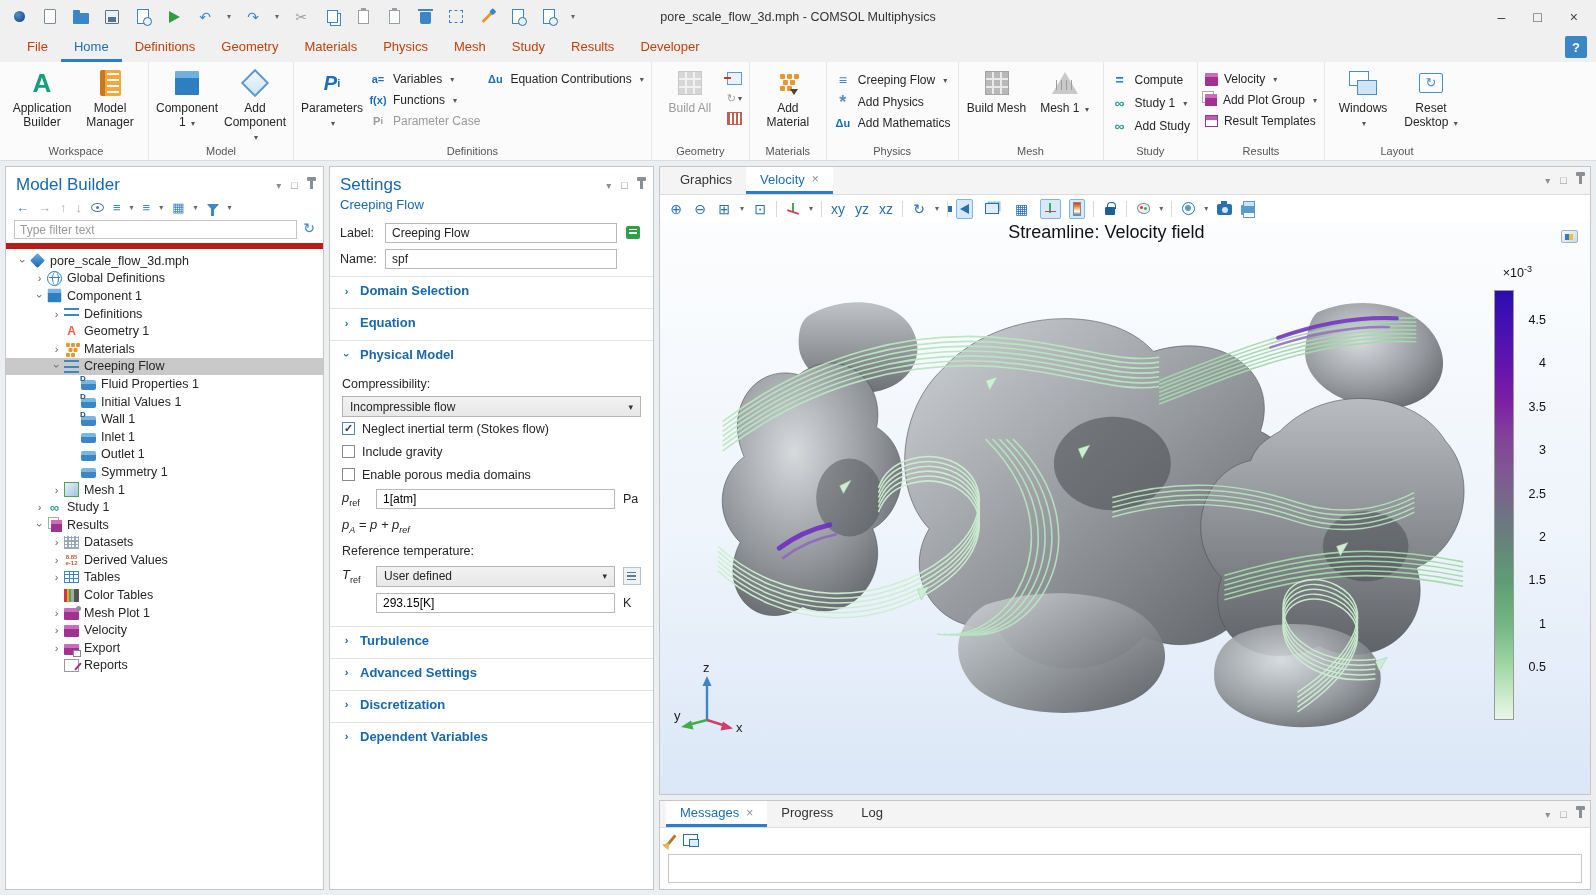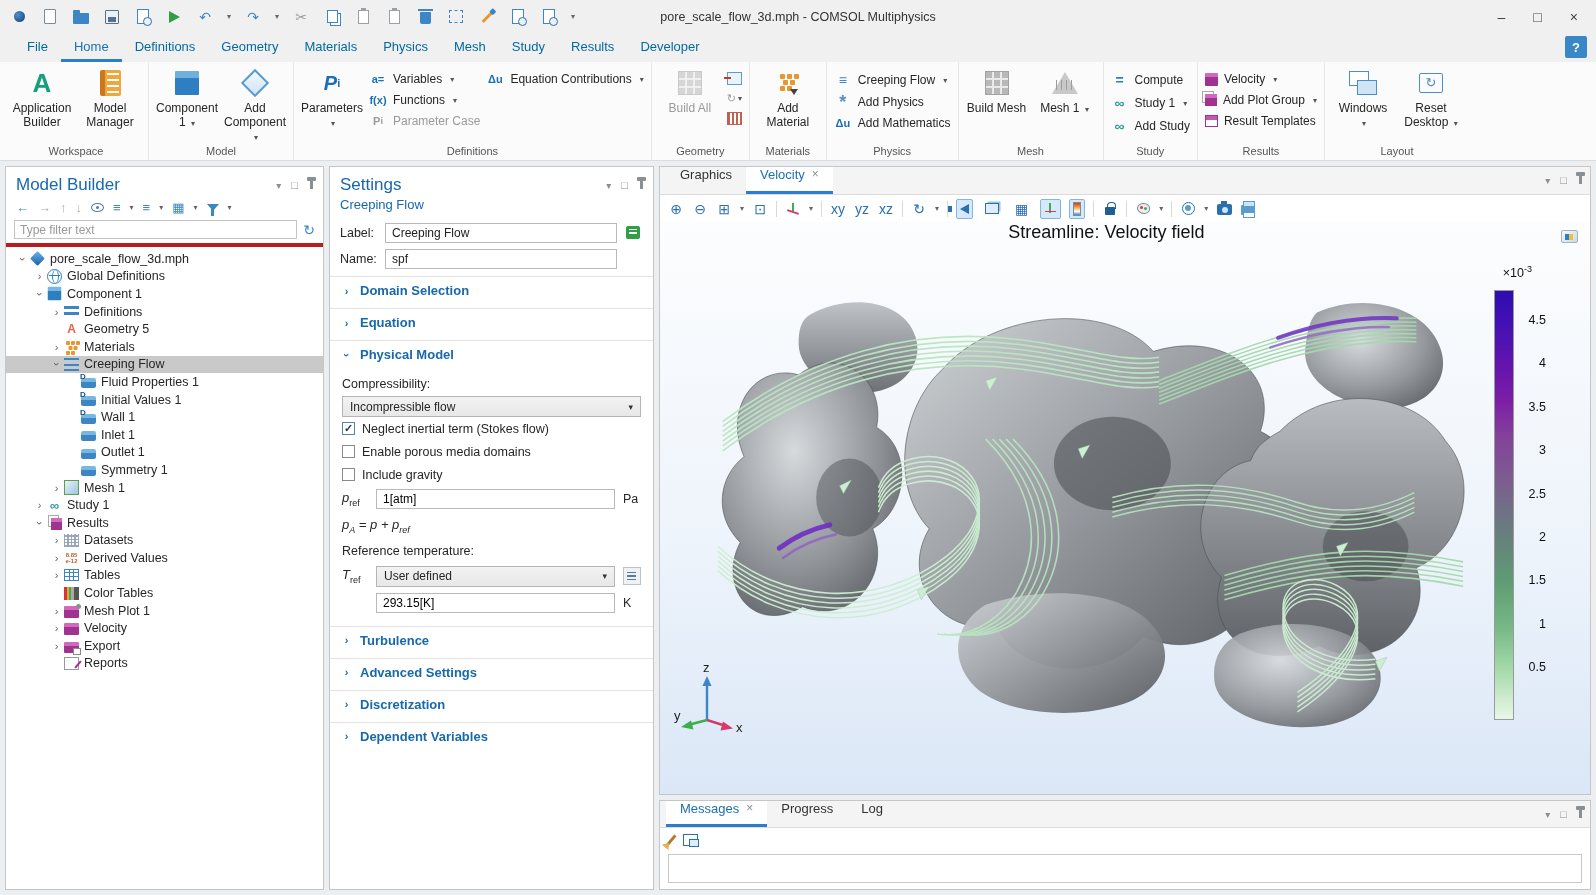--- a/index.html
+++ b/index.html
@@ -27,21 +27,21 @@
   .q-wand{width:3px;height:14px;background:#e8962e;transform:rotate(45deg);border-radius:1px;position:relative}
   .q-wand::before{content:"";position:absolute;top:-3px;left:-1px;width:5px;height:5px;background:#3c86c6;border-radius:1px}
   .q-find{width:12px;height:15px;background:#fff;border:1.3px solid #3c86c6;position:relative}
   .q-find::after{content:"";position:absolute;right:-4px;bottom:-3px;width:7px;height:7px;border:1.6px solid #2a6fae;border-radius:50%;background:#eaf2fa}
   .title-text{position:absolute;left:50%;transform:translateX(-50%);font-size:12.5px;color:#333;white-space:nowrap}
   .winctl{margin-left:auto;display:flex;gap:28px;padding-right:8px;color:#444;font-size:14px}
   .winctl span{cursor:default}
 
   
   .menubar{height:29px;background:#f0f0f0;display:flex;align-items:stretch;padding-left:14px;position:relative;flex:0 0 29px}
-  .mtab{padding:6px 13px 4px;font-size:13px;color:#0369a1;border-bottom:3px solid transparent}
+  .mtab{padding:6px 13px 4px;font-size:13px;color:#c2410c;border-bottom:3px solid transparent}
   .mtab.active{color:#1a6fb5;border-bottom-color:#2b7cd3}
   .help-btn{position:absolute;right:9px;top:3px;width:22px;height:22px;background:#3a87c8;color:#fff;display:flex;align-items:center;justify-content:center;border-radius:2px;font-weight:bold;font-size:13px}
 
   
   .ribbon{height:99px;background:#fbfbfb;border-bottom:1px solid #dcdcdc;display:flex;padding-left:4px;flex:0 0 99px}
   .rgroup{display:flex;flex-direction:column;border-right:1px solid #e7e7e7;padding:3px 7px 0}
   .rgitems{flex:1;display:flex;align-items:flex-start;gap:6px}
   .rglabel{text-align:center;font-size:11px;color:#555;padding:1px 0 3px}
   .rbig{display:flex;flex-direction:column;align-items:center;width:62px;gap:4px;padding-top:3px;font-size:12px;text-align:center;line-height:1.15;color:#262626}
   .rbig.dis{color:#9a9a9a}
@@ -95,26 +95,26 @@
   .pin{width:3px;height:8px;background:#8a8f94;position:relative;margin-left:12px}
   .pin::before{content:"";position:absolute;top:-4px;left:-3px;width:9px;height:4px;background:#8a8f94;border-radius:1px}
 
   .mb-tools{display:flex;align-items:center;gap:9px;padding:3px 10px 5px;font-size:13px}
   .mbt{color:#3c86c6}.mbt.gray{color:#a7adb3} 
   .eye2{width:13px;height:9px;border:1.4px solid #5b7a94;border-radius:50%;position:relative}
   .eye2::after{content:"";position:absolute;left:4px;top:2px;width:3px;height:3px;border-radius:50%;background:#5b7a94}
   .funnel{width:0;height:0;border-left:6px solid transparent;border-right:6px solid transparent;border-top:7px solid #3c86c6;position:relative}
   .funnel::after{content:"";position:absolute;left:-1.5px;top:-2px;width:3px;height:7px;background:#3c86c6}
   .capg{font-size:8px;color:#666}
-  .filterrow{display:flex;align-items:center;gap:6px;padding:0 8px 4px}
+  .filterrow{display:flex;gap:6px;padding:0 8px 4px}
   .filterrow input{flex:1;height:19px;border:1px solid #c4c4c4;font-size:12px;padding:0 5px;color:#333;font-family:inherit}
   .filterrow input::placeholder{color:#9a9a9a}
   .refr{color:#3c86c6;font-size:14px}
 
-  .tree{flex:1;overflow:hidden;border-top:4px solid #b91c1c;padding-top:3px}
+  .tree{flex:1;overflow:hidden;border-top:6px solid #b91c1c;padding-top:3px}
   .trow{display:flex;align-items:center;height:17.6px;padding-left:calc(10px + var(--lv)*17px);font-size:12.5px;white-space:nowrap}
   .trow.sel{background:#c9c9c9}
   .chev{width:13px;flex:0 0 13px;color:#666;font-size:11px;text-align:center}
   .chev.open{transform:rotate(90deg)}
   .ti{width:15px;height:15px;margin:0 5px 0 1px;flex:0 0 15px;position:relative;display:inline-flex;align-items:center;justify-content:center}
   .ti-mph{background:linear-gradient(135deg,#6ab0e8,#1b62a8);transform:rotate(45deg) scale(.7);border-radius:2px}
   .ti-globe{border:1.5px solid #2e7fc1;border-radius:50%}
   .ti-globe::before{content:"";position:absolute;left:1px;right:1px;top:5.5px;border-top:1.3px solid #2e7fc1}
   .ti-globe::after{content:"";position:absolute;top:0;bottom:0;left:4px;width:5px;border:1.3px solid #2e7fc1;border-top:none;border-bottom:none;border-radius:50%}
   .ti-comp{background:linear-gradient(180deg,#79b7e3 0 30%,#2e7fc1 30%);border-radius:1px;transform:scale(.9)}
@@ -164,21 +164,21 @@
   .inrow input{flex:1;height:20px;border:1px solid #b9b9b9;font-size:12px;padding:0 6px;font-family:inherit}
   .unit{width:18px;font-size:12.5px}
   .eq{font-style:italic;font-size:13px;padding:5px 0 2px}
   .eq sub{font-size:9px}
   .ddicon{width:18px;height:18px;border:1px solid #b9c4cc;background:#eef2f5;position:relative;flex:0 0 18px}
   .ddicon::after{content:"";position:absolute;left:3px;top:4px;width:9px;height:9px;background:repeating-linear-gradient(180deg,#5b7a94 0 1.5px,transparent 1.5px 3.5px)}
 
   
   .gpanel{flex:1;display:flex;flex-direction:column;min-height:0}
   .gtabs{display:flex;align-items:stretch;background:#f4f4f4;border-bottom:1px solid #dcdcdc;height:28px;flex:0 0 28px;padding-left:6px;position:relative}
-  .gtab{display:flex;align-items:flex-start;gap:7px;padding:0 14px;font-size:13px;color:#333;border-bottom:3px solid transparent}
+  .gtab{display:flex;align-items:center;gap:7px;padding:0 14px;font-size:13px;color:#333;border-bottom:3px solid transparent}
   .gtab.active{background:#fff;color:#1a6fb5;border-bottom-color:#2b7cd3}
   .gtab .x{color:#8a8f94;font-size:12px}
   .gtabs .hgroup{position:absolute;right:8px;top:7px;display:flex;align-items:center}
   .gtools{display:flex;align-items:center;gap:8px;height:27px;flex:0 0 27px;padding:0 8px;background:#fff}
   .gt{color:#2a6fae;font-size:14px;display:inline-flex;align-items:center;justify-content:center;min-width:16px;height:20px}
   .gt.toggle{border:1px solid transparent;padding:0 3px;border-radius:2px}
   .gt.toggle.on{background:#d6e9fa;border-color:#7fb6e6}
   .gsep{width:1px;height:16px;background:#d9d9d9}
   .triad{width:16px;height:14px;position:relative}
   .triad::before{content:"";position:absolute;left:7px;top:1px;width:1.8px;height:9px;background:#3fae49}
@@ -560,21 +560,21 @@
             <span>Component 1</span>
           </div>
         <div class="trow" style="--lv:2">
             <span class="chev">›</span>
             <span class="ti ti-defs"></span>
             <span>Definitions</span>
           </div>
         <div class="trow" style="--lv:2">
             <span class="chev"></span>
             <span class="ti ti-geom">A</span>
-            <span>Geometry 5</span>
+            <span>Geometry 1</span>
           </div>
         <div class="trow" style="--lv:2">
             <span class="chev">›</span>
             <span class="ti ti-mat"></span>
             <span>Materials</span>
           </div>
         <div class="trow sel" style="--lv:2">
             <span class="chev open">›</span>
             <span class="ti ti-flow"></span>
             <span>Creeping Flow</span>
@@ -710,25 +710,25 @@
           <span class="dval">Incompressible flow</span>
           <span class="dcaret">▾</span>
         </div>
 
         <div class="cbrow">
           <span class="cbox on">✓</span>
           <span>Neglect inertial term (Stokes flow)</span>
         </div>
         <div class="cbrow">
           <span class="cbox"></span>
-          <span>Enable porous media domains</span>
+          <span>Include gravity</span>
         </div>
         <div class="cbrow">
           <span class="cbox"></span>
-          <span>Include gravity</span>
+          <span>Enable porous media domains</span>
         </div>
 
         <div class="inrow">
           <span class="sym"><i>p</i><sub>ref</sub></span>
           <input type="text" value="1[atm]" style="">
           <span class="unit">Pa</span>
         </div>
         <div class="eq"><i>p</i><sub>A</sub><span> = p + p</span><sub>ref</sub></div>
 
         <div class="pmlabel">Reference temperature:</div>

